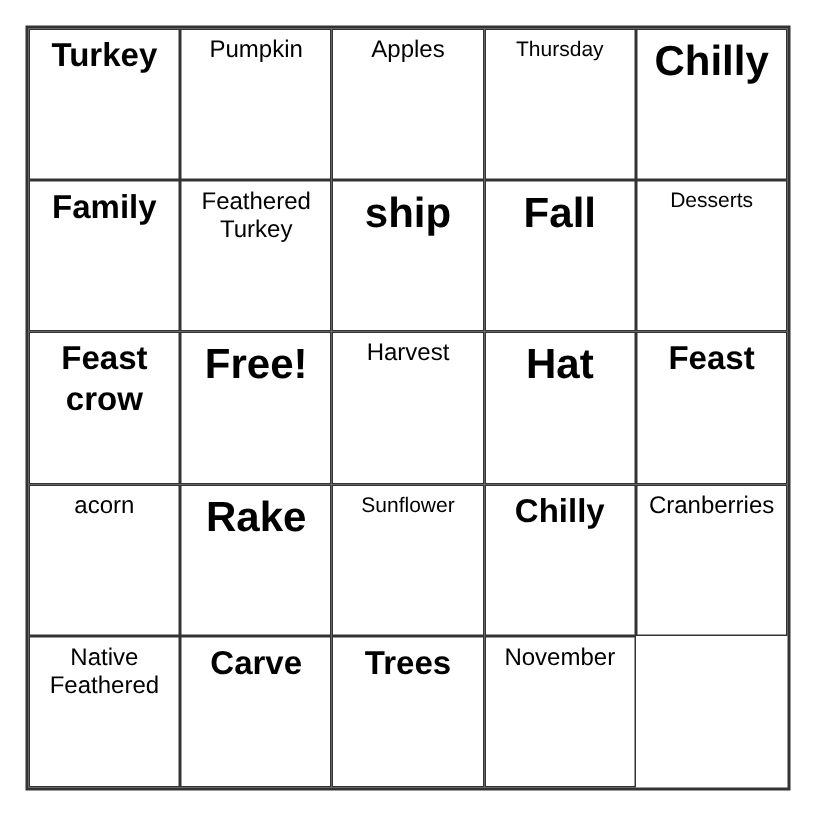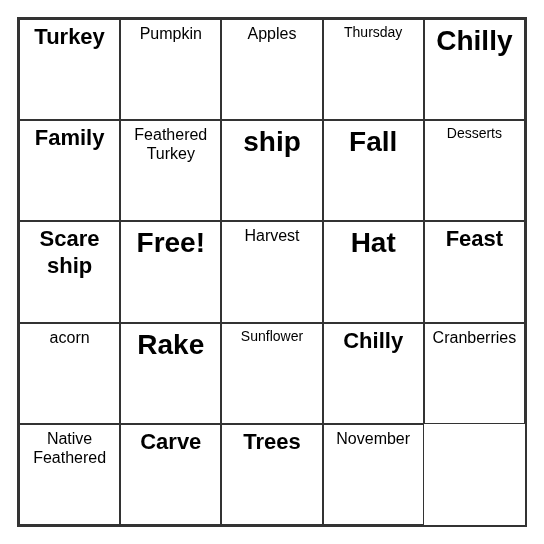--- a/index.html
+++ b/index.html
@@ -75,21 +75,21 @@
     <div class="bingo-cell">
       <span class="size-xl">ship</span>
     </div>
     <div class="bingo-cell">
       <span class="size-xl">Fall</span>
     </div>
     <div class="bingo-cell">
       <span class="size-sm">Desserts</span>
     </div>
     <div class="bingo-cell">
-      <span class="size-lg">Scare ship</span>
+      <span class="size-lg">Feast crow</span>
     </div>
     <div class="bingo-cell">
       <span class="size-xl">Free!</span>
     </div>
     <div class="bingo-cell">
       <span class="size-md">Harvest</span>
     </div>
     <div class="bingo-cell">
       <span class="size-xl">Hat</span>
     </div>

